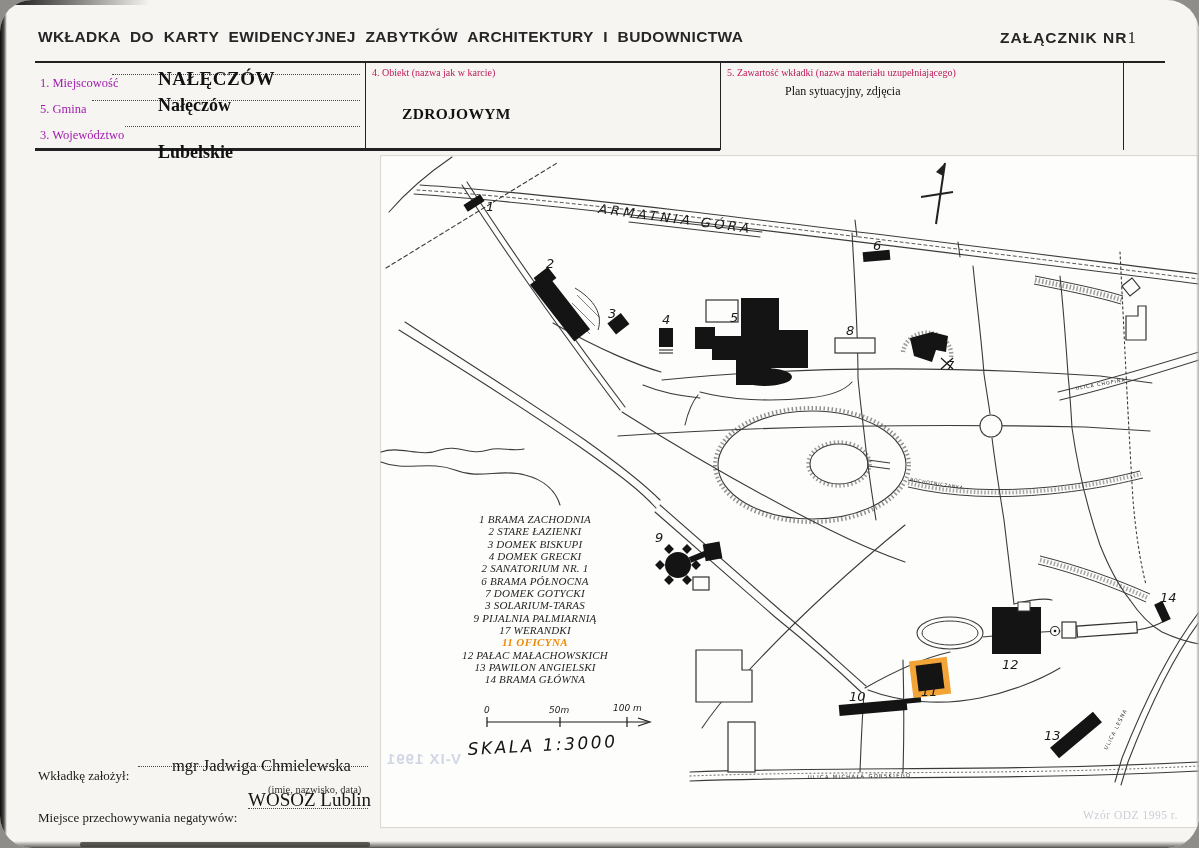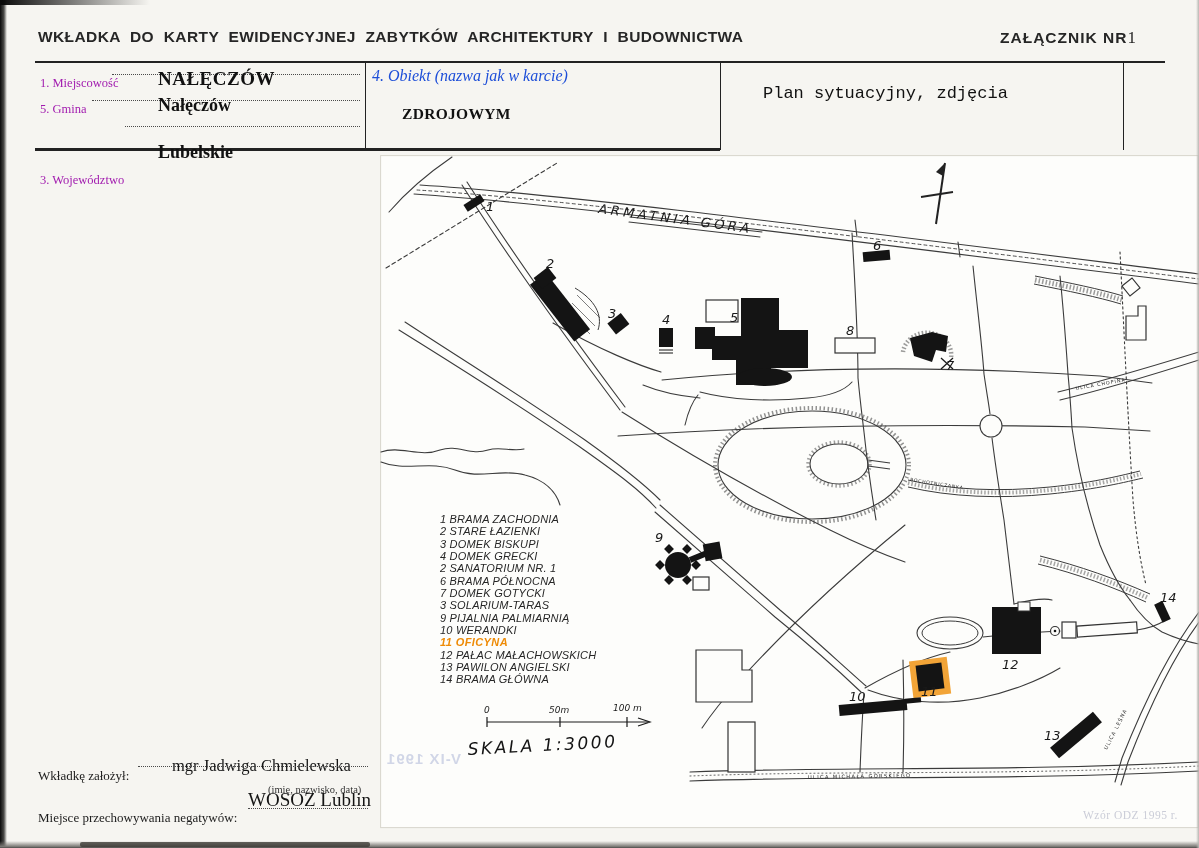--- a/index.html
+++ b/index.html
@@ -1,17 +1,17 @@
 <!DOCTYPE html>
 <html><head>
 <meta charset="utf-8">
 <style>
   html,body{margin:0;padding:0;background:#8f8d89;}
   .stage{position:relative;width:1199px;height:848px;background:#f6f5f1;overflow:hidden;
-         font-family:"Liberation Serif","DejaVu Serif",serif;color:#1c1c1c;}
+         font-family:"Liberation Serif","DejaVu Serif",serif;color:#1c1c1c;border-radius:32px;}
   
   .edge-left{position:absolute;left:0;top:0;bottom:0;width:7px;
     background:linear-gradient(90deg,#0a0a0a 0%,#4a4a48 55%,rgba(120,118,114,0) 100%);}
   .edge-topleft{position:absolute;left:0;top:0;width:150px;height:5px;
     background:linear-gradient(90deg,#0a0a0a 0%,rgba(10,10,10,0) 100%);}
   .edge-bottom{position:absolute;left:0;right:0;bottom:0;height:7px;
     background:linear-gradient(180deg,rgba(180,178,174,0) 0%,#7a7874 80%,#4c4b49 100%);}
   .edge-bottom-dark{position:absolute;left:80px;bottom:1px;width:290px;height:5px;background:#35342f;opacity:.75;border-radius:2px;}
   .edge-right{position:absolute;right:0;top:0;bottom:0;width:3px;background:linear-gradient(270deg,#b8b6b2,rgba(184,182,178,0));}
 
@@ -22,26 +22,26 @@
     font-weight:bold;font-size:15.5px;letter-spacing:1px;color:#262626;}
   .hdr-annex .num{font-family:"Liberation Serif",serif;font-weight:normal;font-size:17px;letter-spacing:0;}
 
   
   .rule{position:absolute;background:#222;}
   .dotted{border-bottom:1.6px dotted #4a4a4a;position:absolute;}
 
   
   .f-label{position:absolute;font-size:12.5px;color:#a21caf;}
   .f-value{position:absolute;font-weight:bold;color:#111;}
-  .sec-label{position:absolute;font-size:16px;color:#1d4ed8;font-style:italic;}
+  .sec-label{position:absolute;font-size:10px;color:#be185d;}
   .obj-line{position:absolute;left:402px;font-weight:bold;font-size:15.5px;letter-spacing:.3px;color:#111;}
 
   
-  .legend{position:absolute;left:440px;top:513px;width:190px;font-family:Liberation Sans, sans-serif;
-    font-style:italic;font-size:11px;line-height:12.35px;color:#262626;letter-spacing:.2px;}
+  .legend{position:absolute;left:440px;top:513px;width:190px;font-family:Liberation Serif, serif;
+    font-style:italic;font-size:11px;line-height:12.35px;color:#262626;letter-spacing:.2px;text-align:center;}
   .legend .li{white-space:nowrap;}
   .legend .li.hl{color:#ee8b07;font-weight:bold;font-style:italic;letter-spacing:.4px;}
 
   
   .ft-name{position:absolute;left:172px;top:756px;font-size:16.5px;color:#161616;}
   .ft-lab1{position:absolute;left:38px;top:768px;font-size:13px;}
   .ft-hint{position:absolute;left:268px;top:784px;font-size:10.5px;color:#333;}
   .ft-org{position:absolute;left:248px;top:789px;font-size:19px;color:#141414;}
   .ft-lab2{position:absolute;left:38px;top:810px;font-size:13px;}
 
@@ -69,28 +69,29 @@
   <div class="rule" style="left:35px;top:148px;width:685px;height:3px;"></div>
 
   <div class="f-label" style="left:40px;top:76px;">1. Miejscowość</div>
   <div class="dotted" style="left:112px;top:74px;width:248px;"></div>
   <div class="f-value" style="left:158px;top:68px;font-size:19px;letter-spacing:.5px;">NAŁĘCZÓW</div>
 
   <div class="f-label" style="left:40px;top:102px;">5. Gmina</div>
   <div class="dotted" style="left:92px;top:100px;width:268px;"></div>
   <div class="f-value" style="left:158px;top:95px;font-size:18px;">Nałęczów</div>
 
-  <div class="f-label" style="left:40px;top:128px;margin-top:45px;">3. Województwo</div>
+  <div class="f-label" style="left:40px;top:128px;">3. Województwo</div>
   <div class="dotted" style="left:125px;top:126px;width:235px;"></div>
   <div class="f-value" style="left:158px;top:121px;font-size:18px;margin-top:21px;">Lubelskie</div>
 
   <div class="sec-label" style="left:372px;top:67px;">4. Obiekt (nazwa jak w karcie)</div>
   <div class="obj-line" style="top:105px;">ZDROJOWYM</div>
 
-  <div class="f-value" style="left:763px;top:84px;font-size:17px;font-weight:normal;font-family:Liberation Mono, monospace;">Plan sytuacyjny, zdjęcia</div>
+  <div class="sec-label" style="left:727px;top:67px;">5. Zawartość wkładki (nazwa materiału uzupełniającego)</div>
+  <div class="f-value" style="left:785px;top:84px;font-size:12px;font-weight:normal;">Plan sytuacyjny, zdjęcia</div>
 
   <svg class="map-sheet" width="819" height="675" viewBox="380 155 819 675">
     <rect x="380.6" y="155.6" width="817.5" height="672" fill="#fdfdfb" stroke="#d8d5cd" stroke-width="1"></rect>
 
     <g fill="none" stroke="#3b3b3b" stroke-width="1.1" stroke-linecap="round">
 
       <path d="M420,185 C560,194 780,222 1199,274"></path>
       <path d="M414,194 C560,204 780,232 1199,284"></path>
       <path d="M417,190 C560,199 780,227 1199,279" stroke-dasharray="3,3" stroke-width=".9"></path>
       <path d="M630,217 L762,232"></path>
@@ -268,21 +269,21 @@
   <div class="legend">
     <div class="li">1 BRAMA ZACHODNIA</div>
     <div class="li">2 STARE ŁAZIENKI</div>
     <div class="li">3 DOMEK BISKUPI</div>
     <div class="li">4 DOMEK GRECKI</div>
     <div class="li">2 SANATORIUM NR. 1</div>
     <div class="li">6 BRAMA PÓŁNOCNA</div>
     <div class="li">7 DOMEK GOTYCKI</div>
     <div class="li">3 SOLARIUM-TARAS</div>
     <div class="li">9 PIJALNIA PALMIARNIĄ</div>
-    <div class="li">10 WERANDKI</div>
+    <div class="li">17 WERANDKI</div>
     <div class="li hl">11 OFICYNA</div>
     <div class="li">12 PAŁAC MAŁACHOWSKICH</div>
     <div class="li">13 PAWILON ANGIELSKI</div>
     <div class="li">14 BRAMA GŁÓWNA</div>
   </div>
 
   <div class="ft-name">mgr Jadwiga Chmielewska</div>
   <div class="ft-lab1">Wkładkę założył:</div>
   <div class="dotted" style="left:138px;top:766px;width:230px;"></div>
   <div class="ft-hint">(imię, nazwisko, data)</div>

